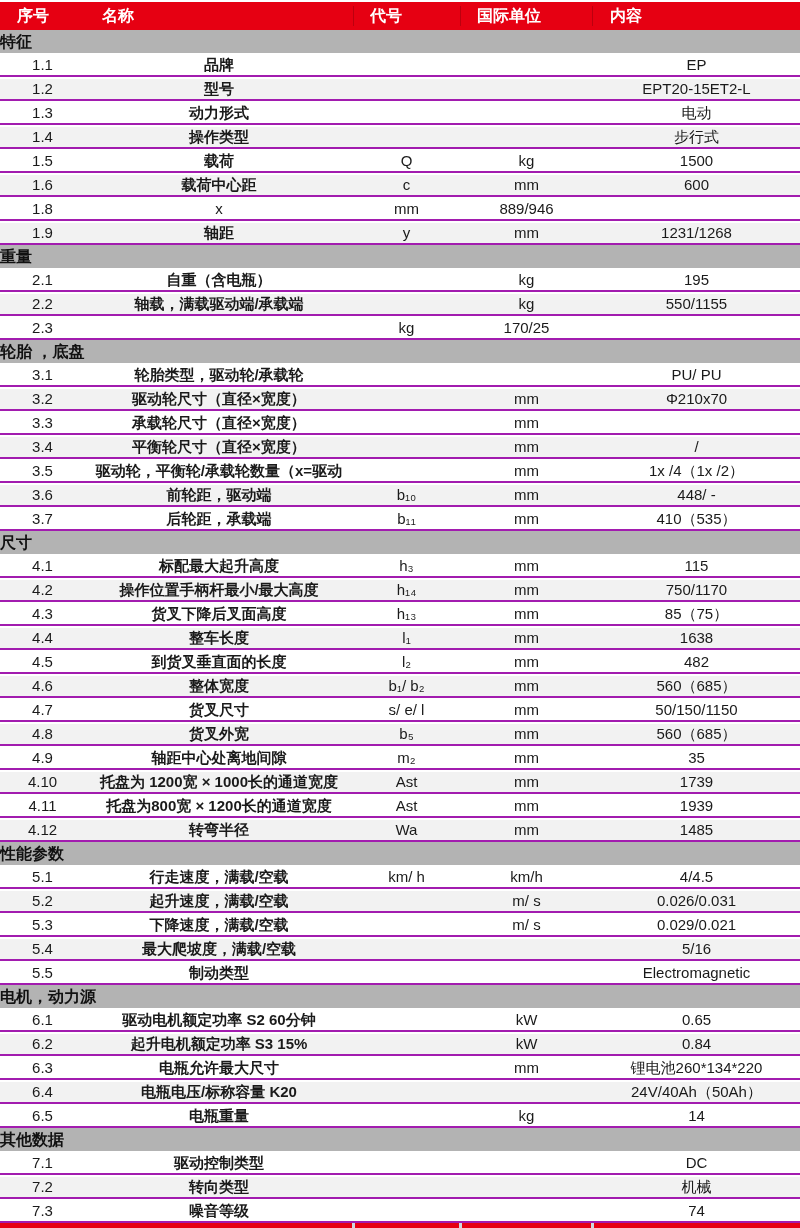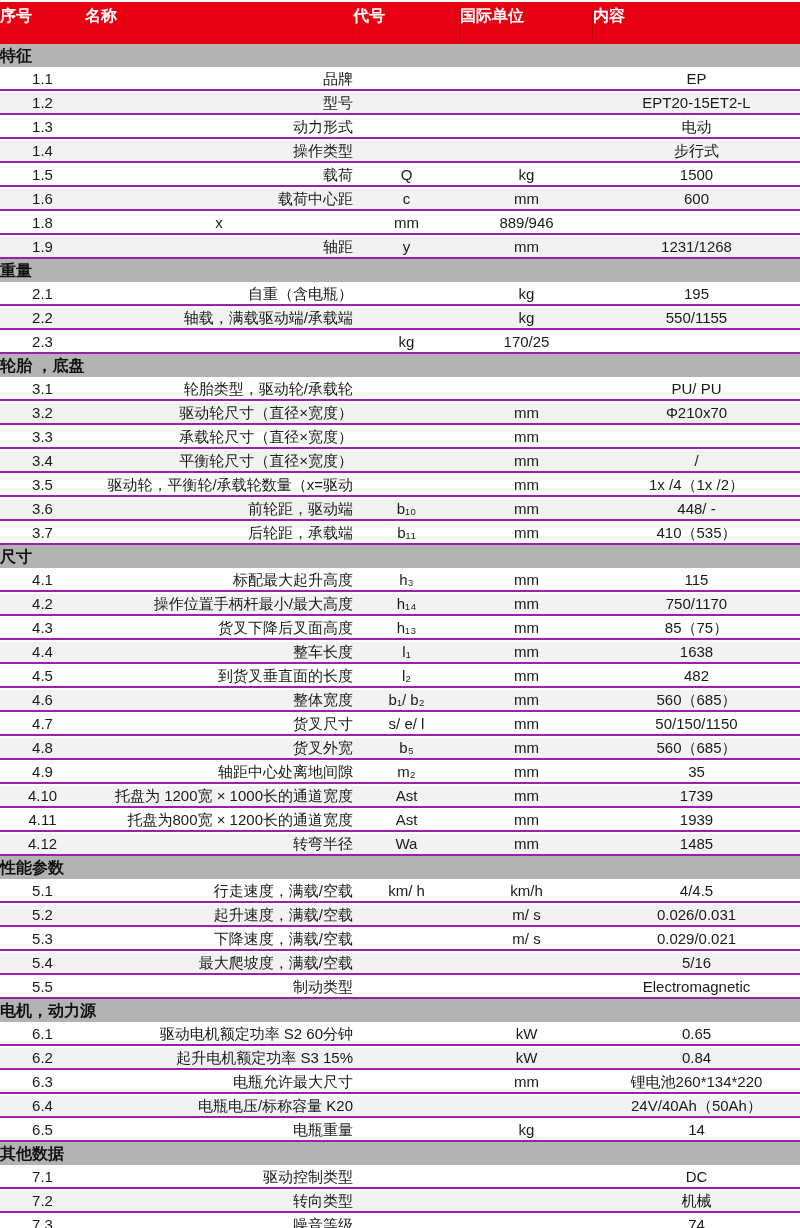--- a/index.html
+++ b/index.html
@@ -5,23 +5,23 @@
   html,body{margin:0;padding:0;background:#fff;}
   body{
     width:800px;height:1228px;overflow:hidden;
     font-family:"Liberation Sans","DejaVu Sans",sans-serif;
     color:#1a1a1a;
   }
   .page{width:800px;padding-top:2px;box-sizing:border-box;}
 
   
   .thead{
-    position:relative;height:42px;line-height:28px;
+    position:relative;height:28px;line-height:28px;
     background:var(--accent,#e60012);color:#fff;font-weight:bold;font-size:16px;
-    display:grid;grid-template-columns:85px 268px 107px 133px 207px;
+    display:grid;grid-template-columns:85px 268px 107px 133px 207px;padding-left:17px;
   }
   .thead .hc{white-space:nowrap;overflow:hidden;}
   .hdiv{position:absolute;top:4px;bottom:4px;width:1px;background:rgba(0,0,0,0.18);}
 
   
   .section-row{
     height:23px;line-height:23px;box-sizing:border-box;
     background:var(--section,#b3b3b3);
     font-weight:bold;font-size:16px;color:#111;
     white-space:nowrap;overflow:hidden;
@@ -30,21 +30,21 @@
   
   .row{
     display:grid;grid-template-columns:85px 268px 107px 133px 207px;
     height:24px;box-sizing:border-box;line-height:20px;
     border-top:2px solid #fff;border-bottom:2px solid #a21caf;
     font-size:15px;background:#fff;
   }
   .row.alt{background:var(--stripe,#f2f2f2);}
   .c{white-space:nowrap;overflow:hidden;}
   .c.no,.c.sym,.c.unit,.c.val{text-align:center;}
-  .c.name{text-align:right;}
+  .c.name{text-align:center;font-weight:bold;}
 
   
   .bottom-bar{position:relative;height:5px;background:var(--accent,#e60012);}
   .bdiv{position:absolute;top:0;bottom:0;width:3px;background:#ccd9e0;}
 </style>
 </head>
 <body>
 
 <div class="page">
 

